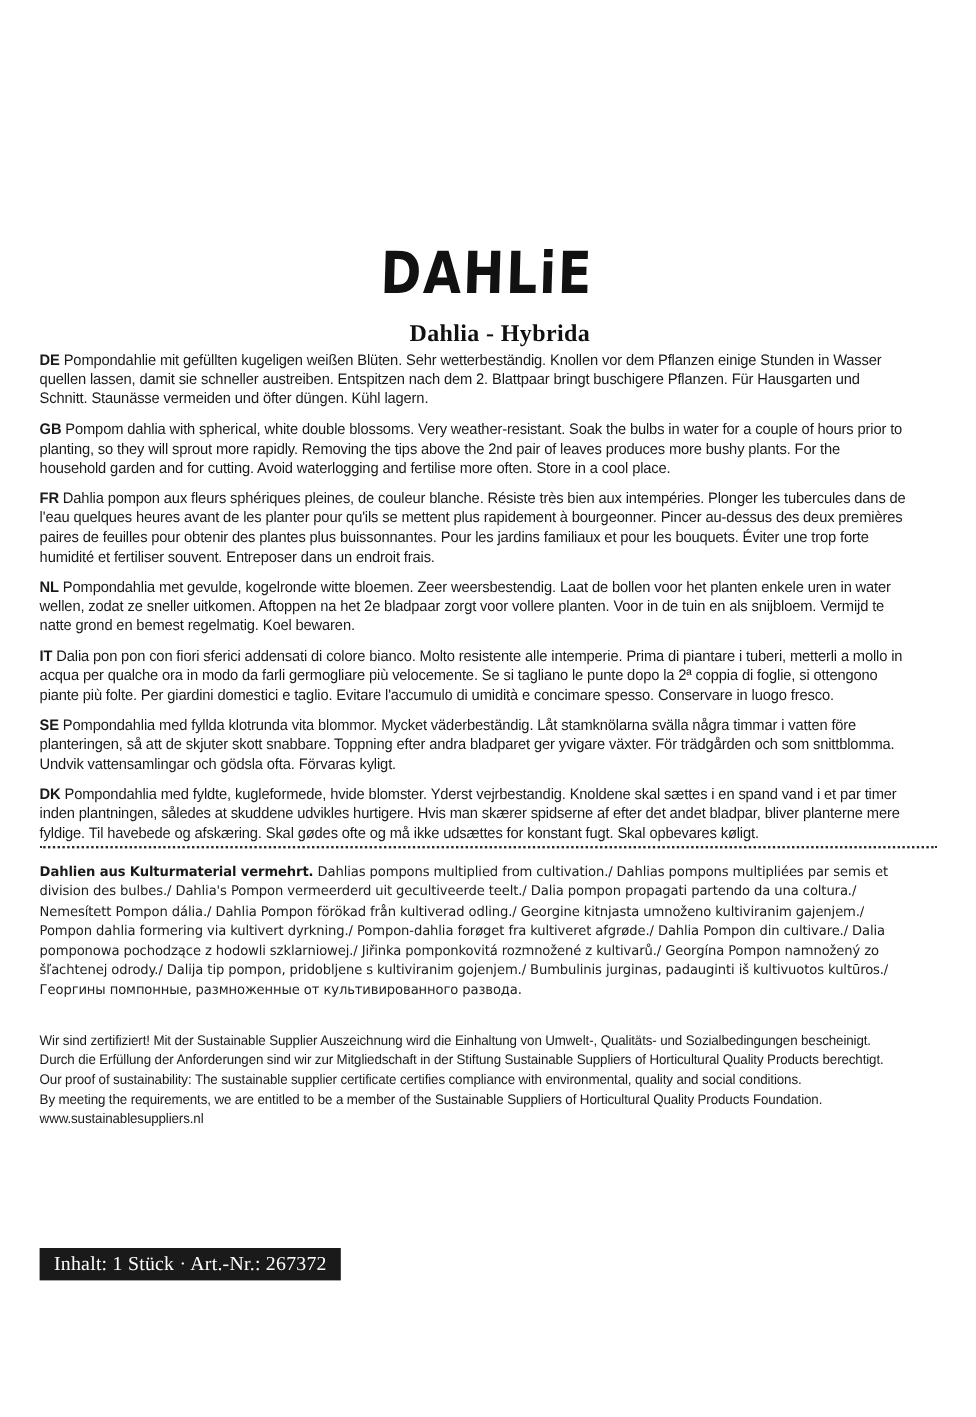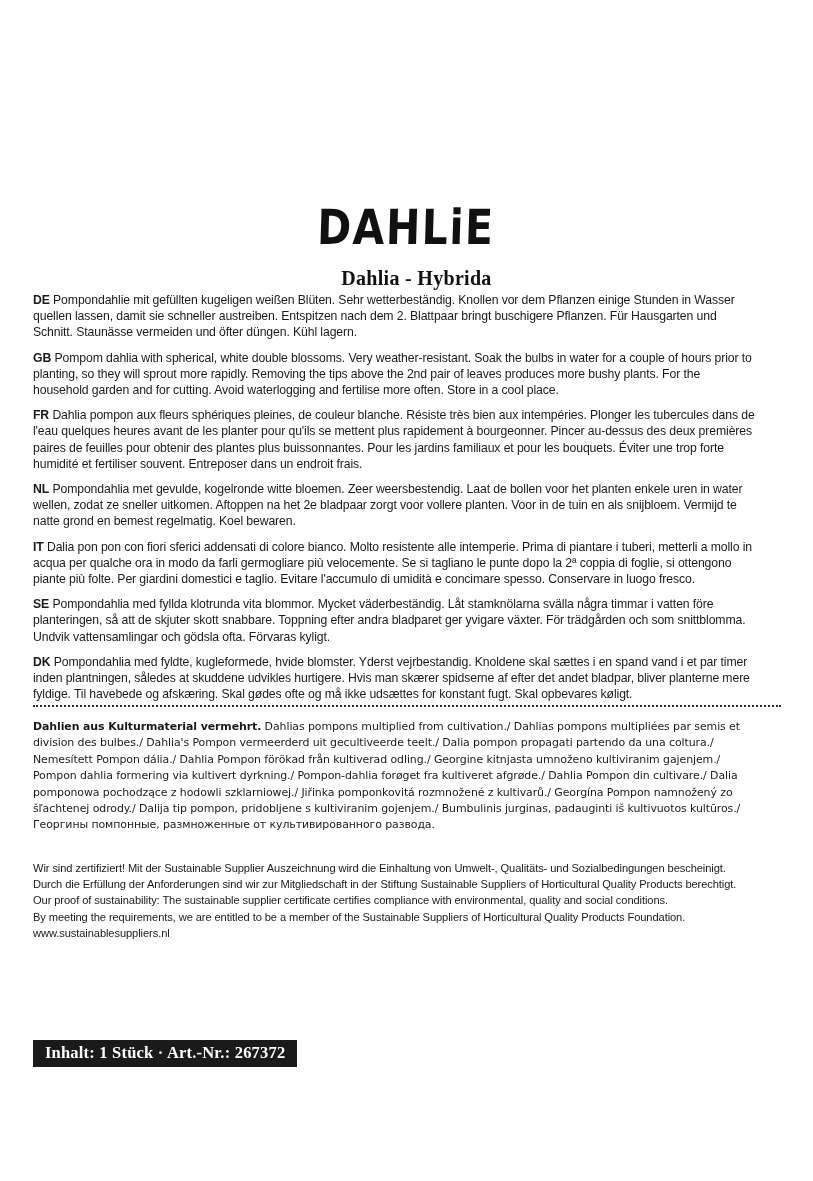--- a/index.html
+++ b/index.html
@@ -132,21 +132,21 @@
   .address .company { font-weight: 700; }
 
   
   .content-banner {
     position: absolute;
     left: 33px;
     top: 1040px;
     background: #1a1a1a;
     color: #ffffff;
     font-family: "Liberation Serif", serif;
-    font-weight: 700;
+    font-weight: 400;
     font-size: 16.5px;
     letter-spacing: 0.2px;
     padding: 4px 12px 5px 12px;
     line-height: 1.12;
     white-space: nowrap;
   }
 
   
   .bottom-row {
     position: absolute;

